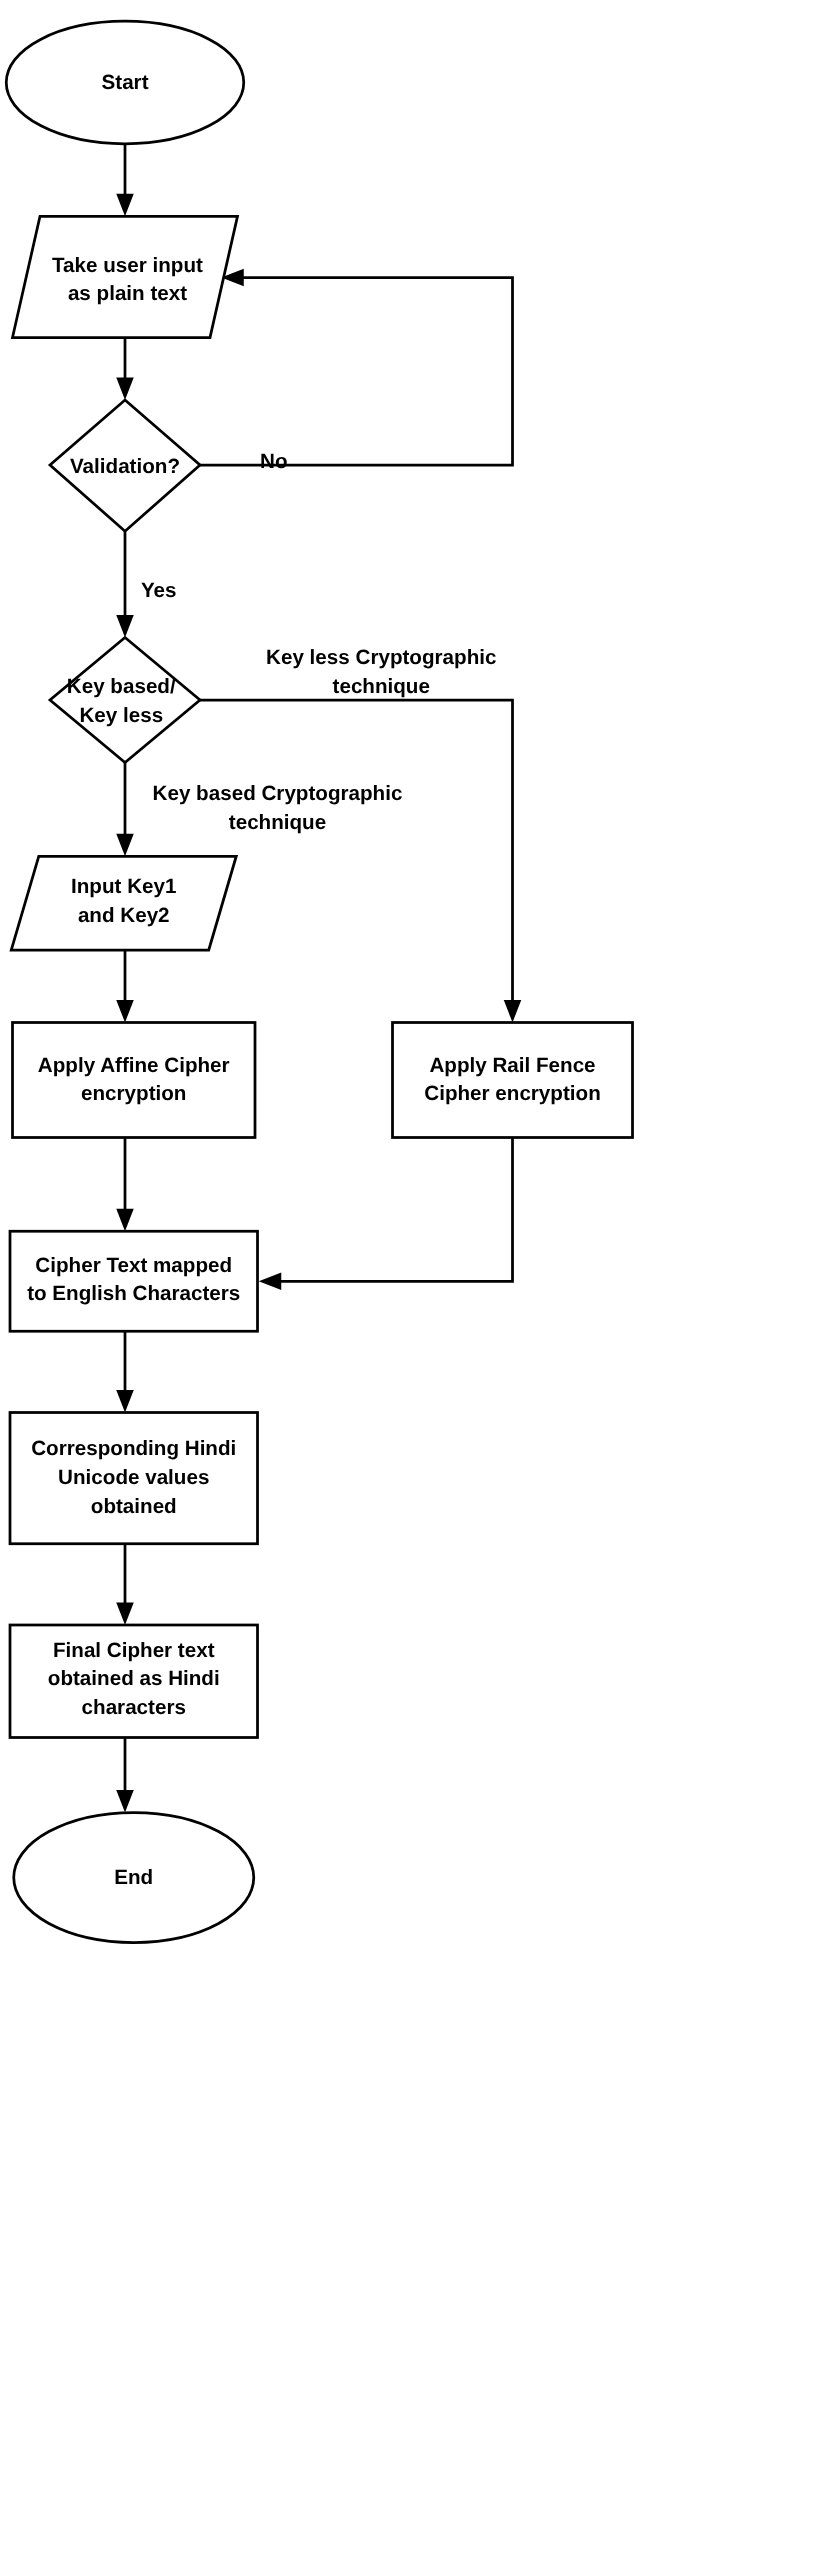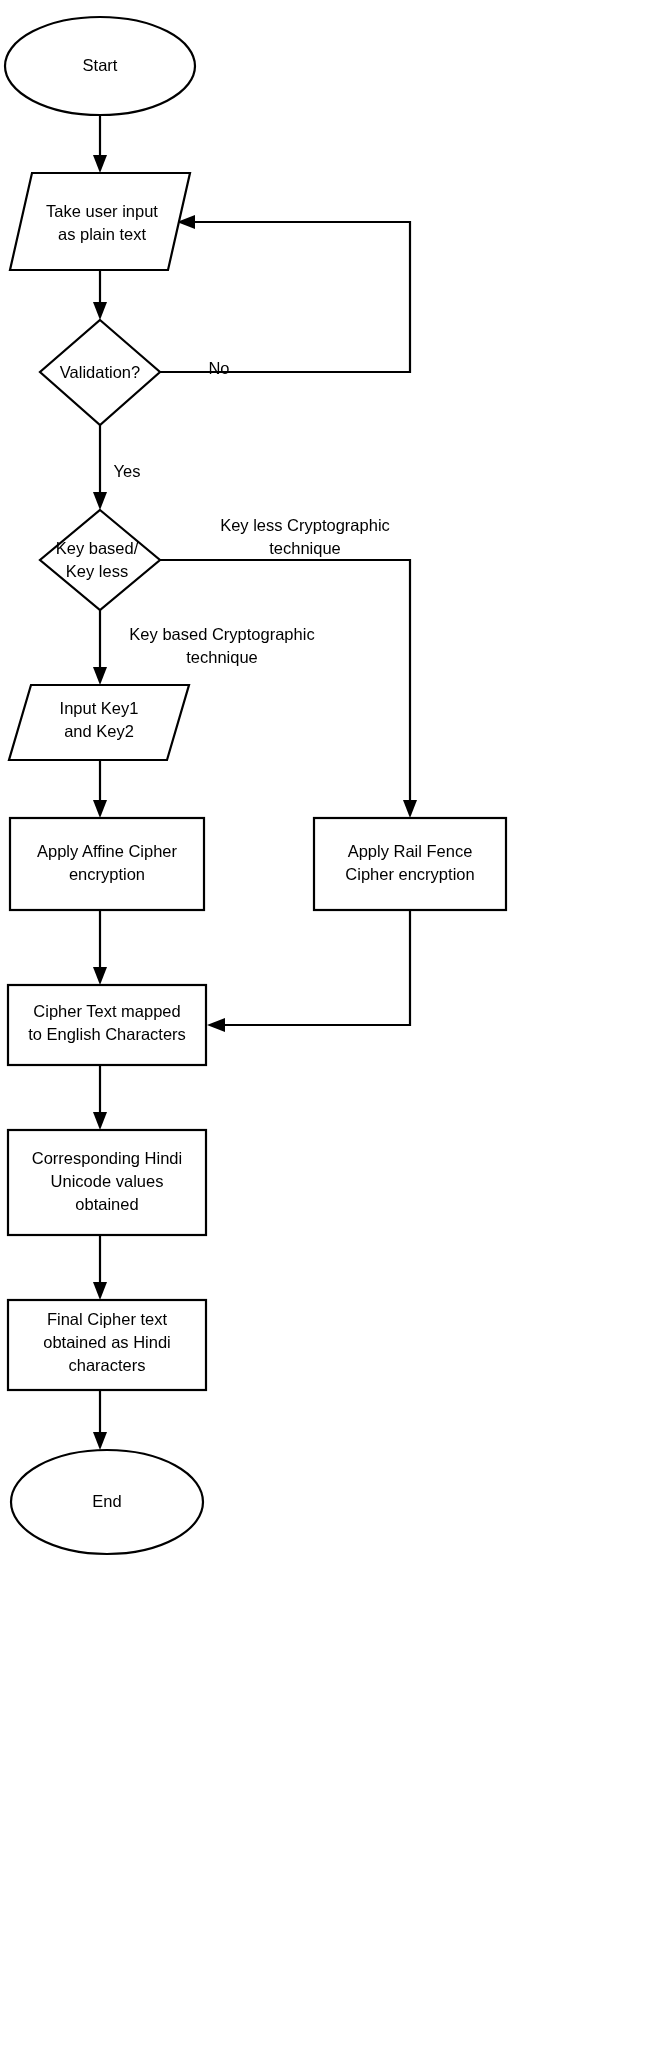--- a/index.html
+++ b/index.html
@@ -10,20 +10,21 @@
   body {
     width: 663px;
     height: 2046px;
     font-family: "Liberation Sans", sans-serif;
     overflow: hidden;
   }
   #flowchart-root {
     position: relative;
     width: 595px;
     height: 2046px;
+    font-weight: bold;
   }
   svg#flow-svg {
     display: block;
     width: 663px;
     height: 2046px;
   }
   .shape-outline {
     fill: #ffffff;
     stroke: #000000;
     stroke-width: 2.2;

